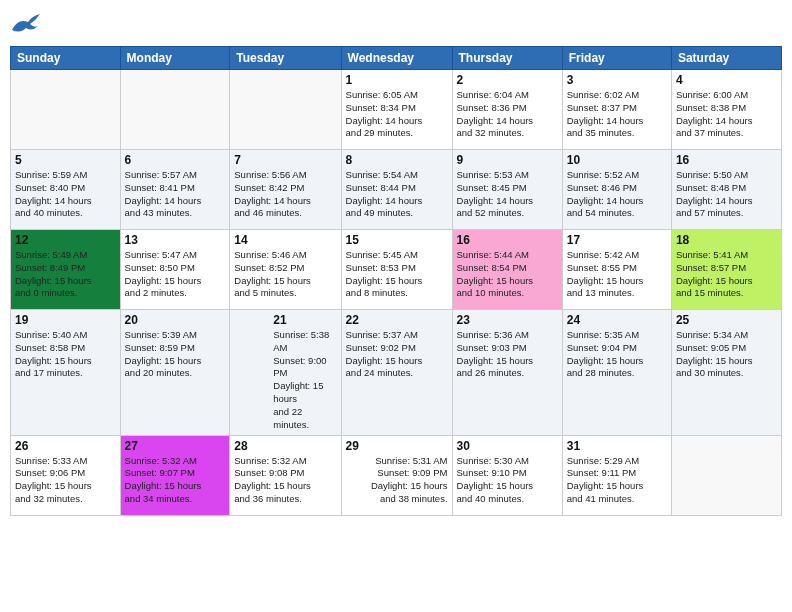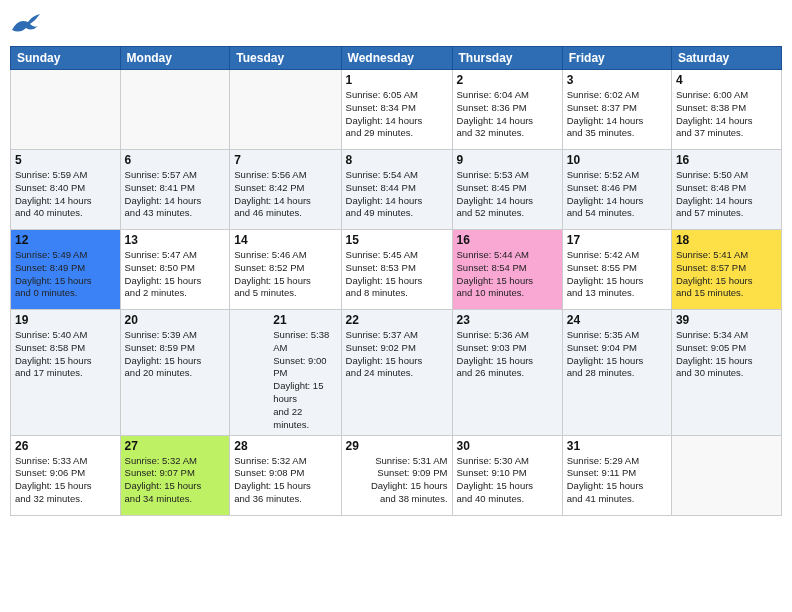--- a/index.html
+++ b/index.html
@@ -159,21 +159,21 @@
           </td>
           <td style="background: rgb(240, 244, 248);">
             <span class="day-num">16</span>
             <div class="day-info" style="white-space: pre-line;">Sunrise: 5:50 AM
 Sunset: 8:48 PM
 Daylight: 14 hours
 and 57 minutes.</div>
           </td>
         </tr>
         <tr>
-          <td style="background: #3b82f6;">
+          <td style="background: #15803d;">
             <span class="day-num">12</span>
             <div class="day-info" style="white-space: pre-line;">Sunrise: 5:49 AM
 Sunset: 8:49 PM
 Daylight: 15 hours
 and 0 minutes.</div>
           </td>
           <td style="background: rgb(255, 255, 255); margin-left: 16px;">
             <span class="day-num">13</span>
             <div class="day-info" style="white-space: pre-line;">Sunrise: 5:47 AM
 Sunset: 8:50 PM
@@ -201,21 +201,21 @@
 Daylight: 15 hours
 and 10 minutes.</div>
           </td>
           <td style="background: rgb(255, 255, 255);">
             <span class="day-num">17</span>
             <div class="day-info" style="white-space: pre-line;">Sunrise: 5:42 AM
 Sunset: 8:55 PM
 Daylight: 15 hours
 and 13 minutes.</div>
           </td>
-          <td style="background: #fde047;">
+          <td style="background: #bef264;">
             <span class="day-num">18</span>
             <div class="day-info" style="white-space: pre-line;">Sunrise: 5:41 AM
 Sunset: 8:57 PM
 Daylight: 15 hours
 and 15 minutes.</div>
           </td>
         </tr>
         <tr>
           <td style="background: rgb(240, 244, 248);">
             <span class="day-num">19</span>
@@ -253,36 +253,36 @@
 and 26 minutes.</div>
           </td>
           <td style="background: rgb(240, 244, 248);">
             <span class="day-num">24</span>
             <div class="day-info" style="white-space: pre-line;">Sunrise: 5:35 AM
 Sunset: 9:04 PM
 Daylight: 15 hours
 and 28 minutes.</div>
           </td>
           <td style="background: rgb(240, 244, 248);">
-            <span class="day-num">39</span>
+            <span class="day-num">25</span>
             <div class="day-info" style="white-space: pre-line;">Sunrise: 5:34 AM
 Sunset: 9:05 PM
 Daylight: 15 hours
 and 30 minutes.</div>
           </td>
         </tr>
         <tr>
           <td style="background: rgb(255, 255, 255);">
             <span class="day-num">26</span>
             <div class="day-info" style="white-space: pre-line;">Sunrise: 5:33 AM
 Sunset: 9:06 PM
 Daylight: 15 hours
 and 32 minutes.</div>
           </td>
-          <td style="background: #bef264;">
+          <td style="background: #d946ef;">
             <span class="day-num">27</span>
             <div class="day-info" style="white-space: pre-line;">Sunrise: 5:32 AM
 Sunset: 9:07 PM
 Daylight: 15 hours
 and 34 minutes.</div>
           </td>
           <td style="background: rgb(255, 255, 255);">
             <span class="day-num">28</span>
             <div class="day-info" style="white-space: pre-line;">Sunrise: 5:32 AM
 Sunset: 9:08 PM

